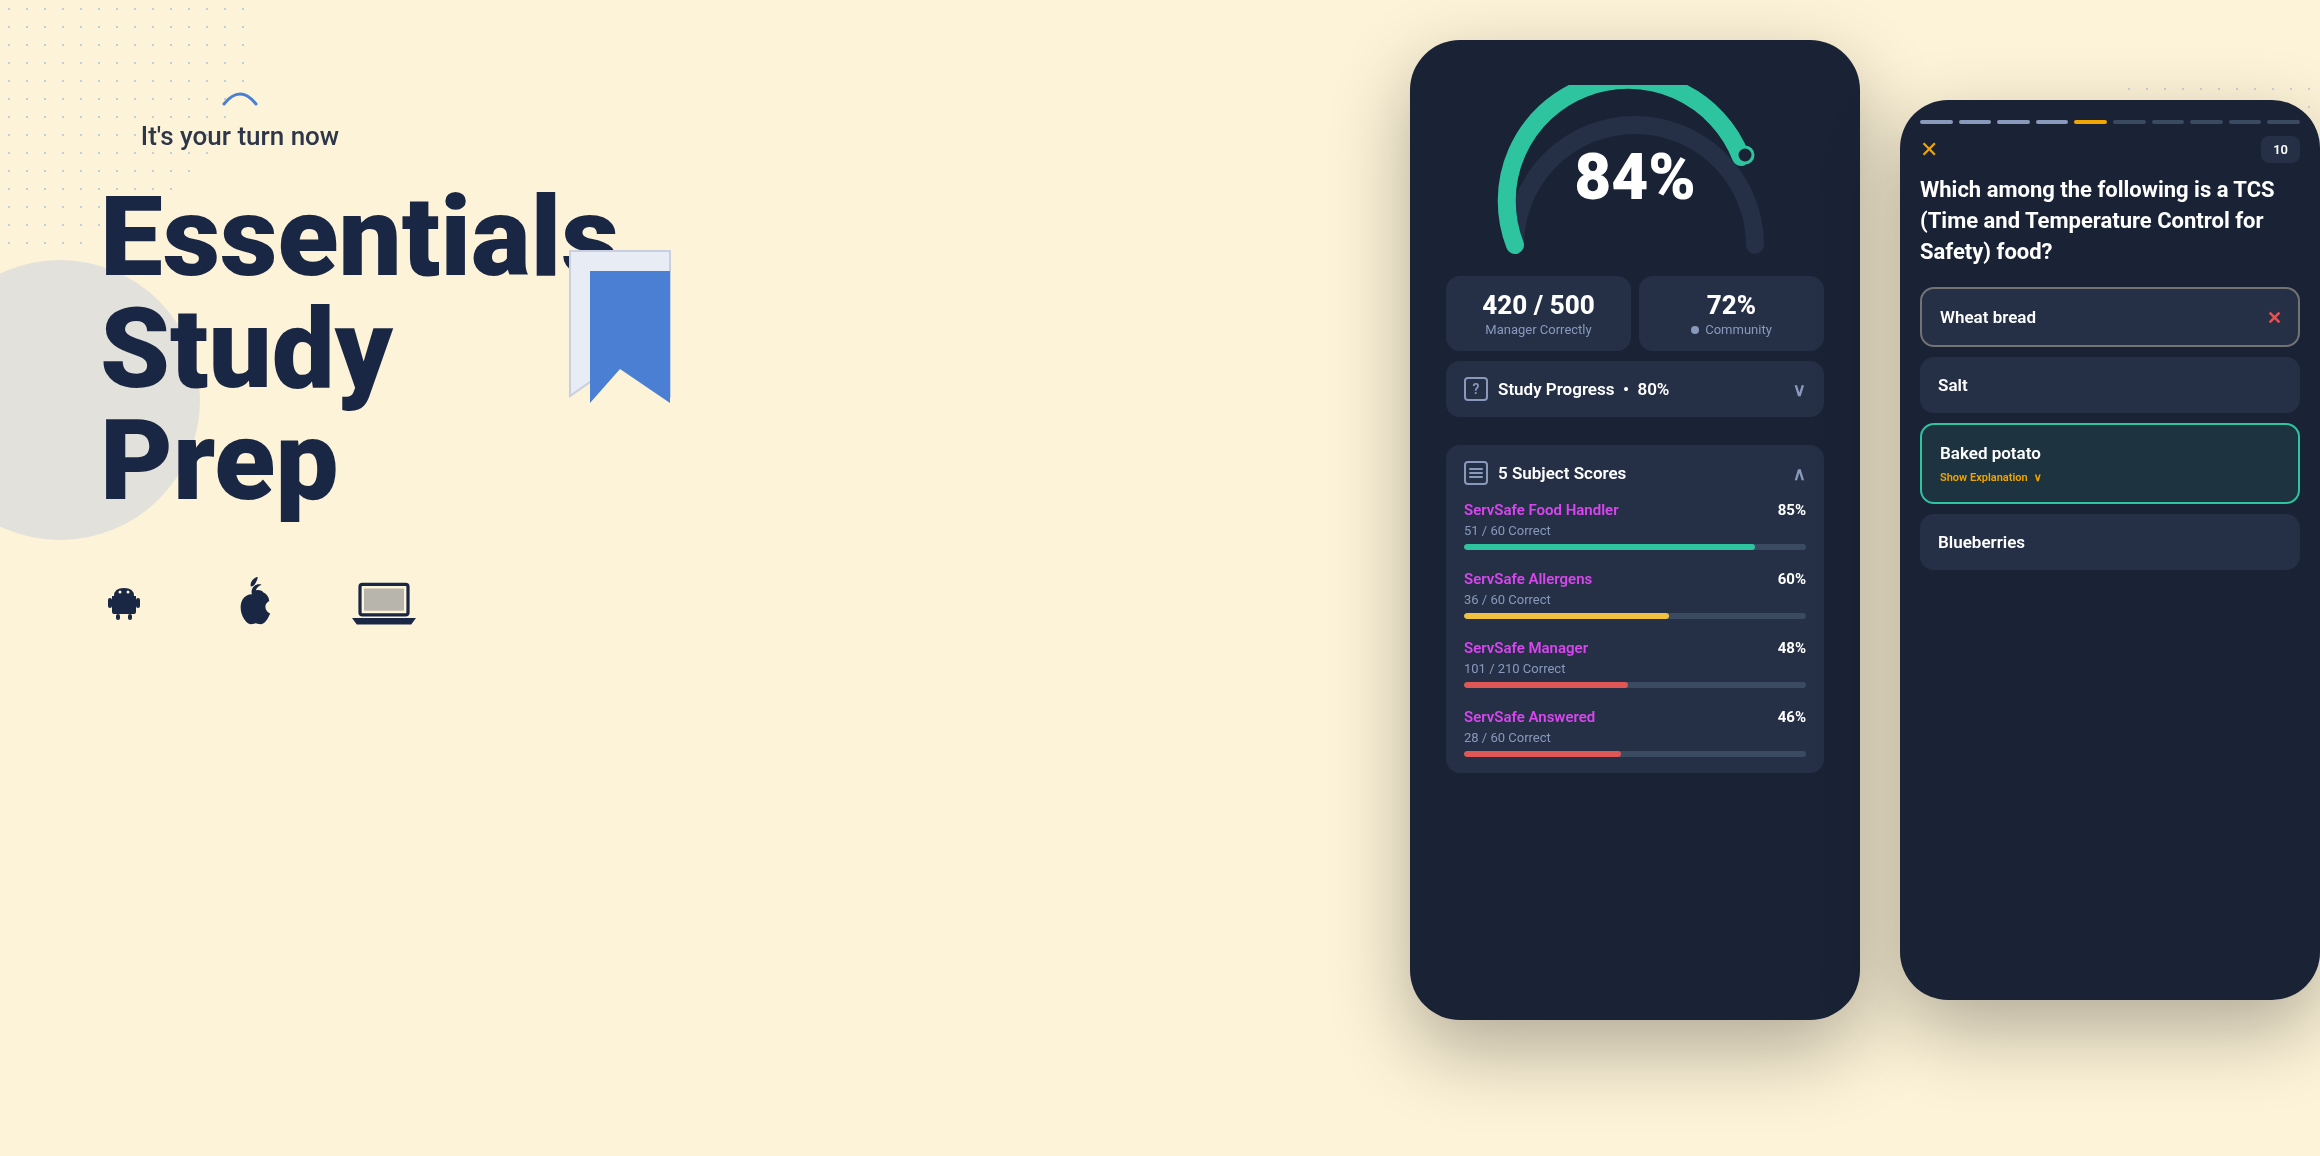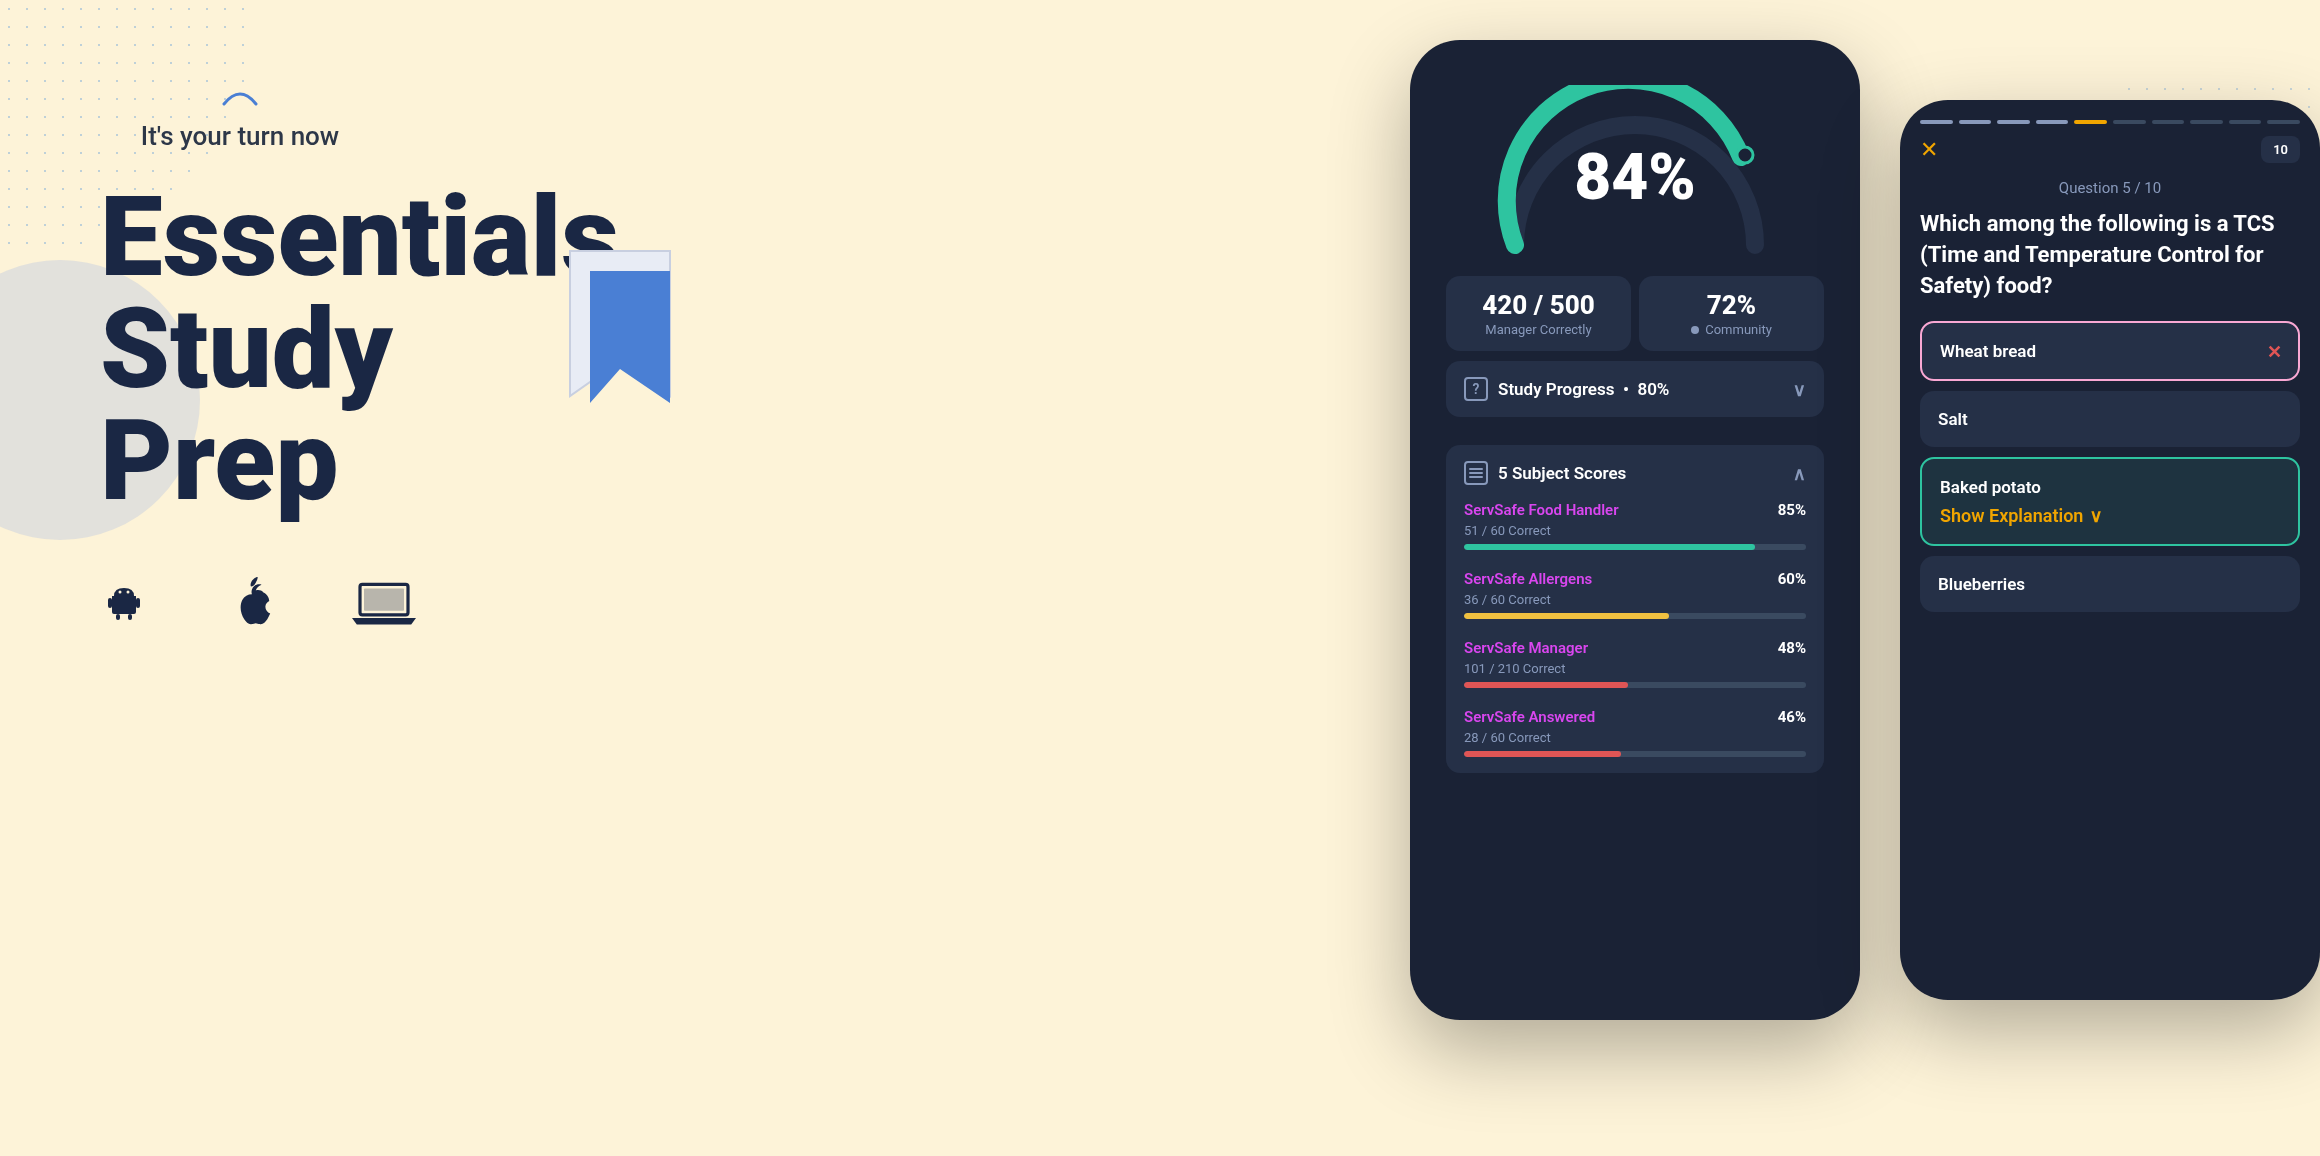--- a/index.html
+++ b/index.html
@@ -354,41 +354,41 @@
       background: #253047;
       border-radius: 14px;
       padding: 18px 18px;
       color: white;
       font-size: 17px;
       font-weight: 600;
       position: relative;
     }
 
     .answer-option.wrong {
-      border: 2px solid #f9a8d4;
+      border: 2px solid #737373;
       background: #253047;
     }
 
     .answer-option.correct {
       border: 2px solid #2ec4a0;
       background: #1e3340;
     }
 
     .wrong-x {
       position: absolute;
       right: 16px;
       top: 50%;
       transform: translateY(-50%);
       color: #e05555;
       font-size: 18px;
     }
 
     .show-explanation {
       color: #f0a500;
-      font-size: 18px;
+      font-size: 11px;
       font-weight: 600;
       margin-top: 8px;
       display: flex;
       align-items: center;
       gap: 6px;
     }
 
     
     .laptop-icon svg {
       width: 64px;
@@ -598,21 +598,20 @@
       <div class="quiz-progress-segment" style="background:#3a4a60;"></div>
     </div>
 
     <div class="quiz-top-nav">
       <span class="close-btn">✕</span>
       <div class="quiz-counter-box">
         <span>10</span>
       </div>
     </div>
 
-    <div class="question-num">Question 5 / 10</div>
 
     <div class="question-text">Which among the following is a TCS (Time and Temperature Control for Safety) food?</div>
 
     <div class="answer-option wrong">
       <span>Wheat bread</span>
       <span class="wrong-x">✕</span>
     </div>
 
     <div class="answer-option">
       <span>Salt</span>

